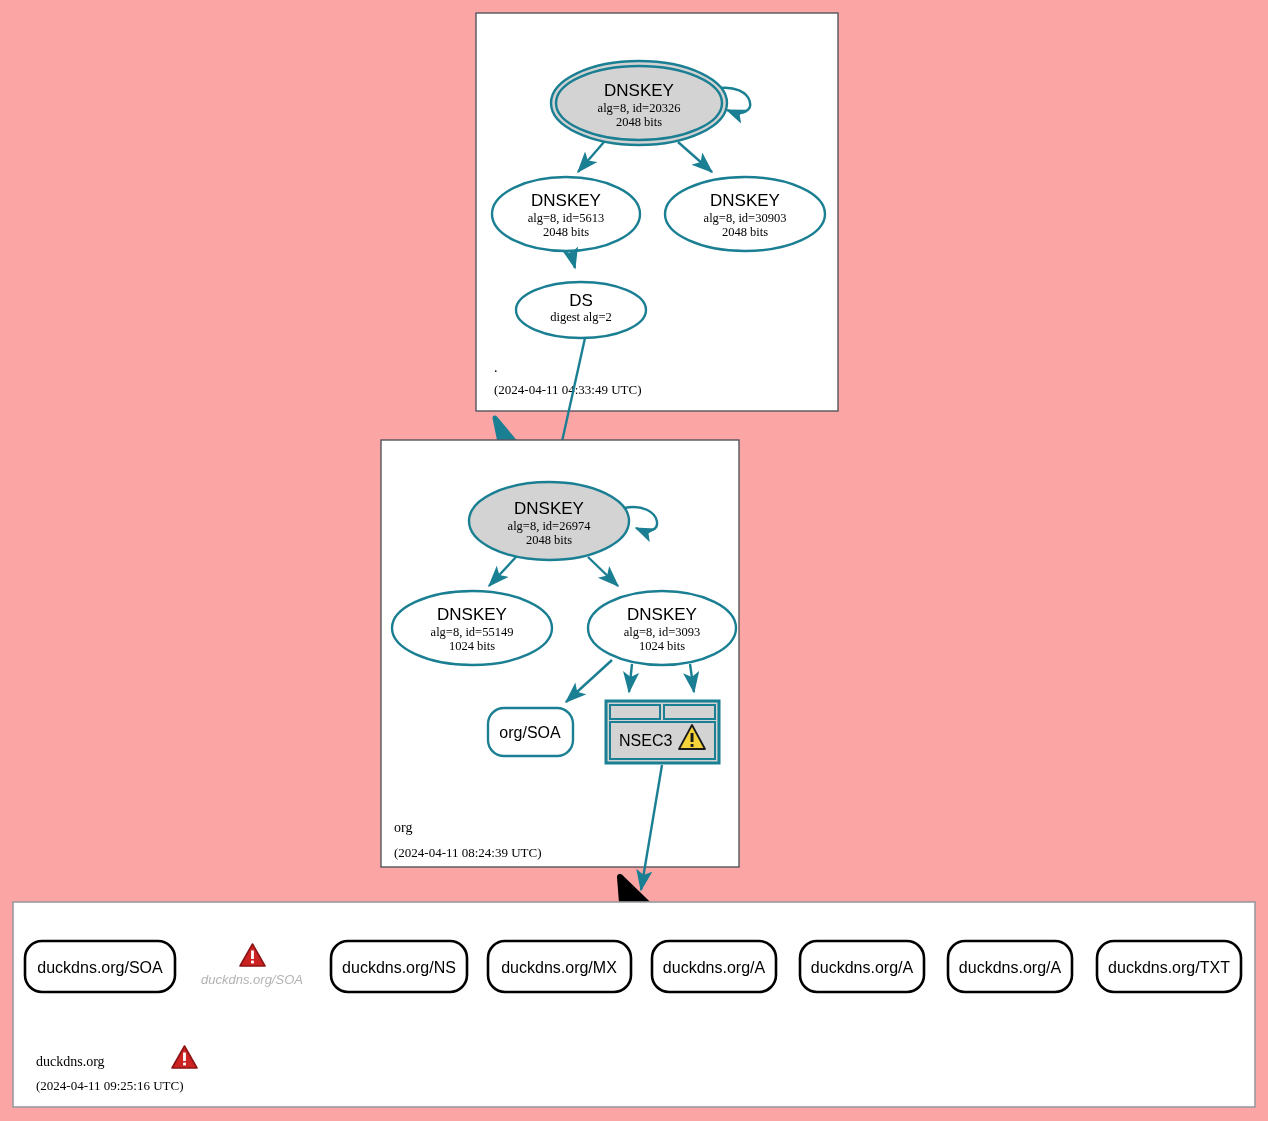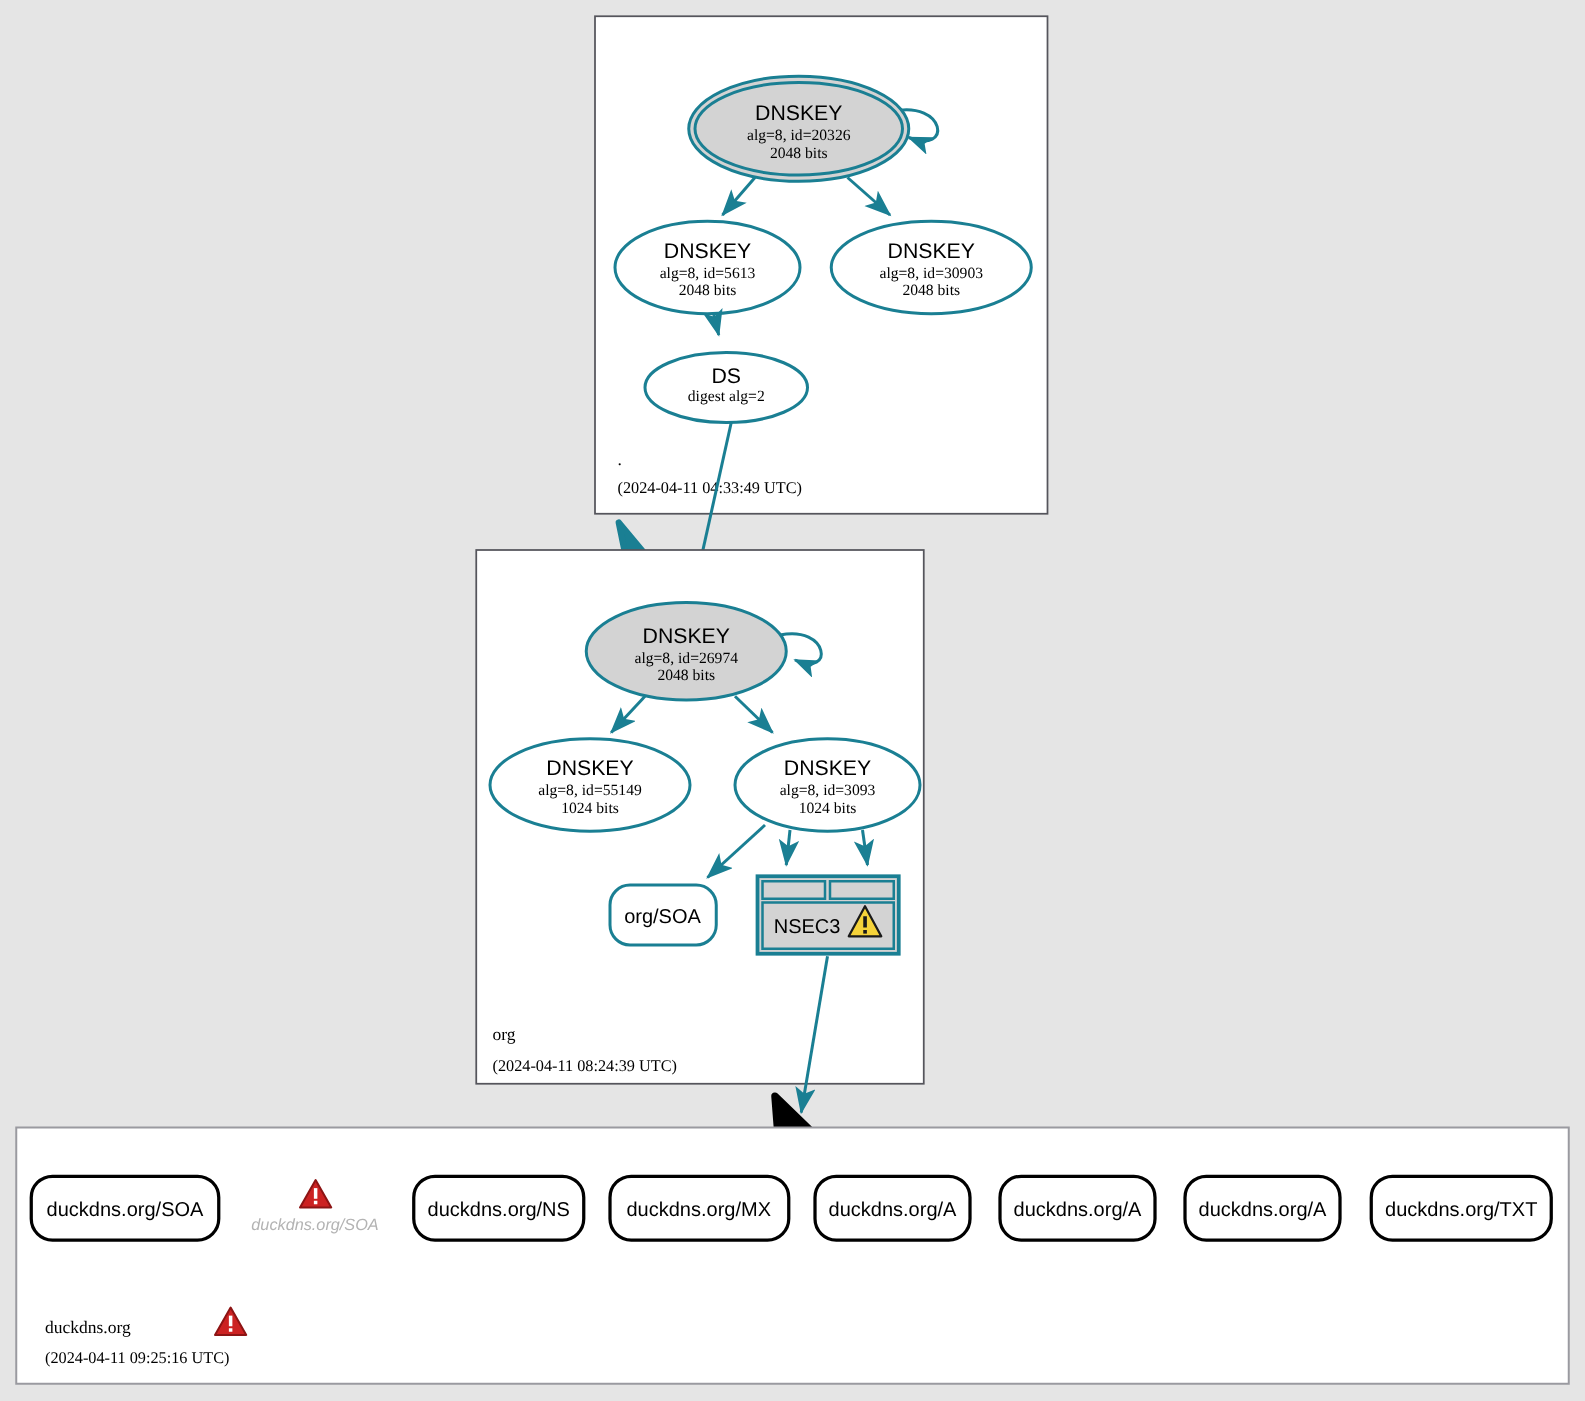--- a/index.html
+++ b/index.html
@@ -4,21 +4,21 @@
 <style>
   html, body {
     margin: 0;
     padding: 0;
     background: #ffffff;
   }
   #stage {
     position: relative;
     width: 1268px;
     height: 1121px;
-    background: #e5e5e5;
+    background: #fca5a5;
     font-family: "Liberation Sans", sans-serif;
     overflow: hidden;
   }
   svg.graph {
     position: absolute;
     top: 0;
     left: 0;
     width: 1268px;
     height: 1121px;
   }

